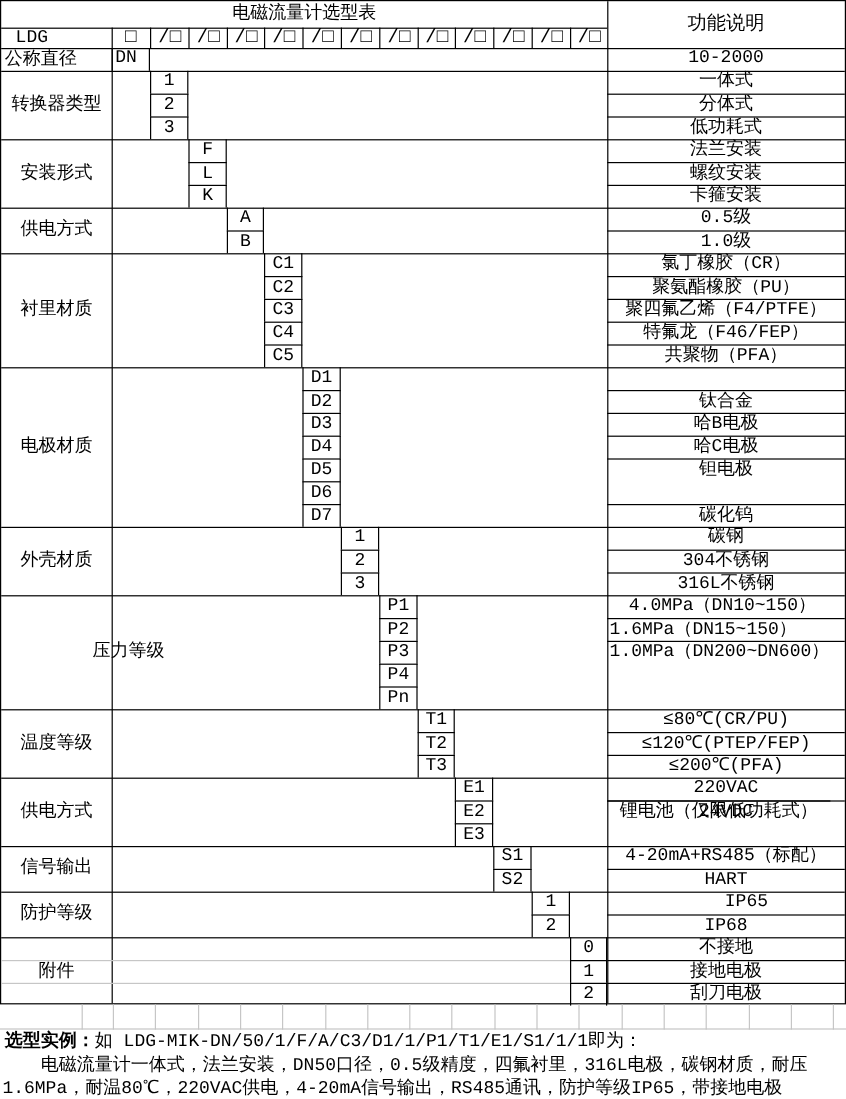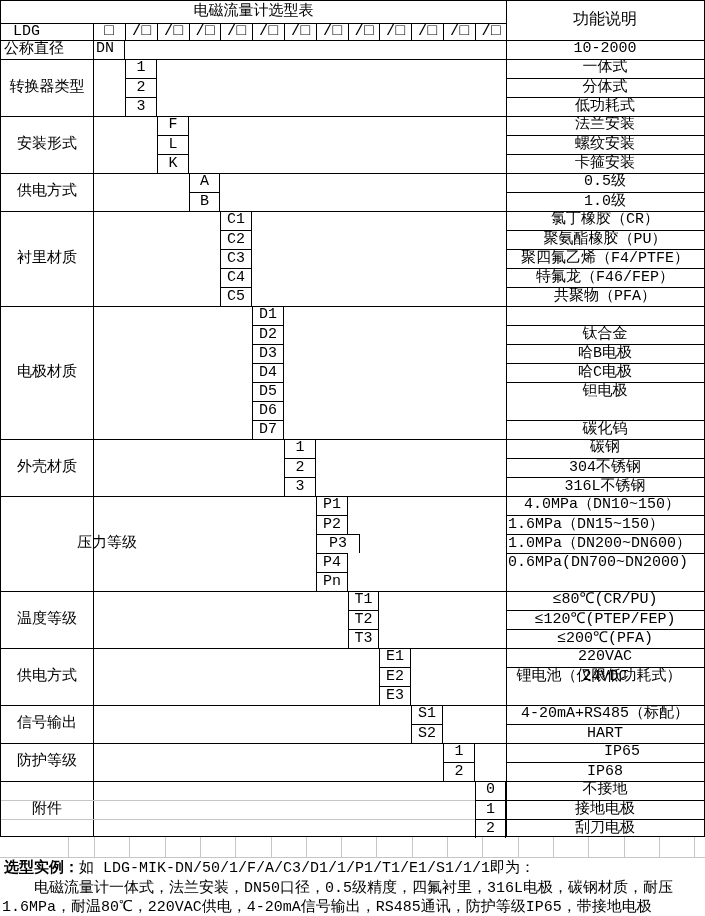--- a/index.html
+++ b/index.html
@@ -108,27 +108,26 @@
       <div class="c ctr" style="left: 283px; top: 438px; width: 32px; height: 19px; line-height: 18px; border-left: 1px solid rgb(0, 0, 0); border-right: 1px solid rgb(0, 0, 0);">1</div>
       <div class="c ctr" style="left: 283px; top: 457px; width: 32px; height: 19px; line-height: 18px; border-left: 1px solid rgb(0, 0, 0); border-right: 1px solid rgb(0, 0, 0); border-top: 1px solid rgb(0, 0, 0);">2</div>
       <div class="c ctr" style="left: 283px; top: 476px; width: 32px; height: 19px; line-height: 18px; border-left: 1px solid rgb(0, 0, 0); border-right: 1px solid rgb(0, 0, 0); border-top: 1px solid rgb(0, 0, 0);">3</div>
       <div class="c ctr" style="left: 505px; top: 438px; width: 198px; height: 19px; line-height: 18px;">碳钢</div>
       <div class="c ctr" style="left: 505px; top: 457px; width: 198px; height: 19px; line-height: 18px; border-top: 1px solid rgb(0, 0, 0);">304不锈钢</div>
       <div class="c ctr" style="left: 505px; top: 476px; width: 198px; height: 19px; line-height: 18px; border-top: 1px solid rgb(0, 0, 0);">316L不锈钢</div>
       <div class="hl" style="left: 0px; top: 495px; width: 703px;"></div>
       <div class="c ctr" style="left: 16px; top: 495px; width: 92px; height: 95px; line-height: 95px; margin-left: 44px;">压力等级</div>
       <div class="c ctr" style="left: 315px; top: 495px; width: 32px; height: 19px; line-height: 18px; border-left: 1px solid rgb(0, 0, 0); border-right: 1px solid rgb(0, 0, 0);">P1</div>
       <div class="c ctr" style="left: 315px; top: 514px; width: 32px; height: 19px; line-height: 18px; border-left: 1px solid rgb(0, 0, 0); border-right: 1px solid rgb(0, 0, 0); border-top: 1px solid rgb(0, 0, 0);">P2</div>
-      <div class="c ctr" style="left: 315px; top: 533px; width: 44px; height: 19px; line-height: 18px; border-left: 1px solid rgb(0, 0, 0); border-right: 1px solid rgb(0, 0, 0); border-top: 1px solid rgb(0, 0, 0);">P3</div>
+      <div class="c ctr" style="left: 315px; top: 533px; width: 32px; height: 19px; line-height: 18px; border-left: 1px solid rgb(0, 0, 0); border-right: 1px solid rgb(0, 0, 0); border-top: 1px solid rgb(0, 0, 0);">P3</div>
       <div class="c ctr" style="left: 315px; top: 552px; width: 32px; height: 19px; line-height: 18px; border-left: 1px solid rgb(0, 0, 0); border-right: 1px solid rgb(0, 0, 0); border-top: 1px solid rgb(0, 0, 0);">P4</div>
       <div class="c ctr" style="left: 315px; top: 571px; width: 32px; height: 19px; line-height: 18px; border-left: 1px solid rgb(0, 0, 0); border-right: 1px solid rgb(0, 0, 0); border-top: 1px solid rgb(0, 0, 0);">Pn</div>
       <div class="c" style="left: 505px; top: 495px; width: 239px; height: 19px; line-height: 18px; padding-left: 18px;">4.0MPa（DN10~150）</div>
       <div class="c" style="left: 505px; top: 514px; width: 198px; height: 19px; line-height: 18px; border-top: 1px solid rgb(0, 0, 0); padding-left: 2px;">1.6MPa（DN15~150）</div>
       <div class="c" style="left: 505px; top: 533px; width: 198px; height: 19px; line-height: 18px; border-top: 1px solid rgb(0, 0, 0); padding-left: 2px;">1.0MPa（DN200~DN600）</div>
-      <div class="c" style="left: 505px; top: 552px; width: 198px; height: 19px; line-height: 18px; border-top: 1px solid rgb(0, 0, 0); padding-left: 2px;">0.6MPa(DN700~DN2000)</div>
       <div class="hl" style="left: 0px; top: 590px; width: 703px;"></div>
       <div class="c ctr" style="left: 0px; top: 590px; width: 92px; height: 57px; line-height: 57px;">温度等级</div>
       <div class="c ctr" style="left: 347px; top: 590px; width: 31px; height: 19px; line-height: 18px; border-left: 1px solid rgb(0, 0, 0); border-right: 1px solid rgb(0, 0, 0);">T1</div>
       <div class="c ctr" style="left: 347px; top: 609px; width: 31px; height: 19px; line-height: 18px; border-left: 1px solid rgb(0, 0, 0); border-right: 1px solid rgb(0, 0, 0); border-top: 1px solid rgb(0, 0, 0);">T2</div>
       <div class="c ctr" style="left: 347px; top: 628px; width: 31px; height: 19px; line-height: 18px; border-left: 1px solid rgb(0, 0, 0); border-right: 1px solid rgb(0, 0, 0); border-top: 1px solid rgb(0, 0, 0);">T3</div>
       <div class="c ctr" style="left: 505px; top: 590px; width: 198px; height: 19px; line-height: 18px;">≤80℃(CR/PU)</div>
       <div class="c ctr" style="left: 505px; top: 609px; width: 198px; height: 19px; line-height: 18px; border-top: 1px solid rgb(0, 0, 0);">≤120℃(PTEP/FEP)</div>
       <div class="c ctr" style="left: 505px; top: 628px; width: 198px; height: 19px; line-height: 18px; border-top: 1px solid rgb(0, 0, 0);">≤200℃(PFA)</div>
       <div class="hl" style="left: 0px; top: 647px; width: 703px;"></div>
       <div class="c ctr" style="left: 0px; top: 647px; width: 92px; height: 57px; line-height: 57px;">供电方式</div>

